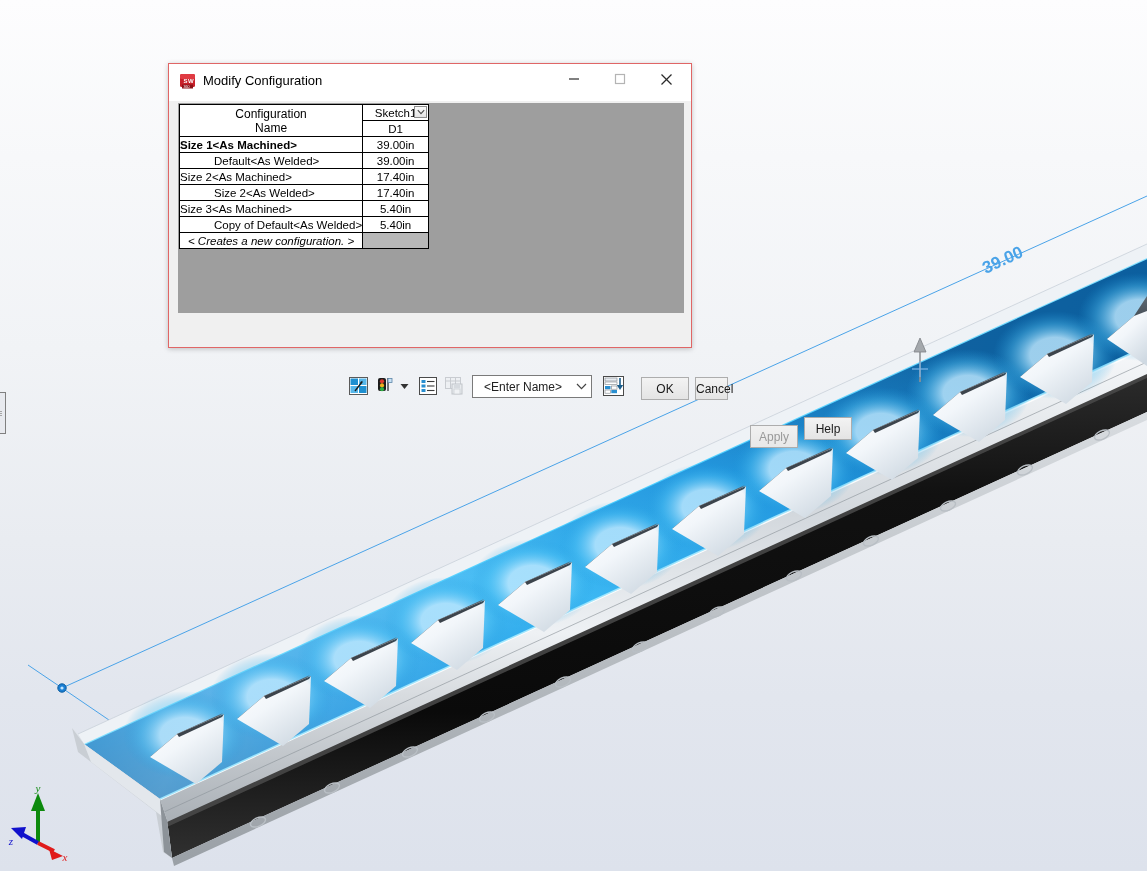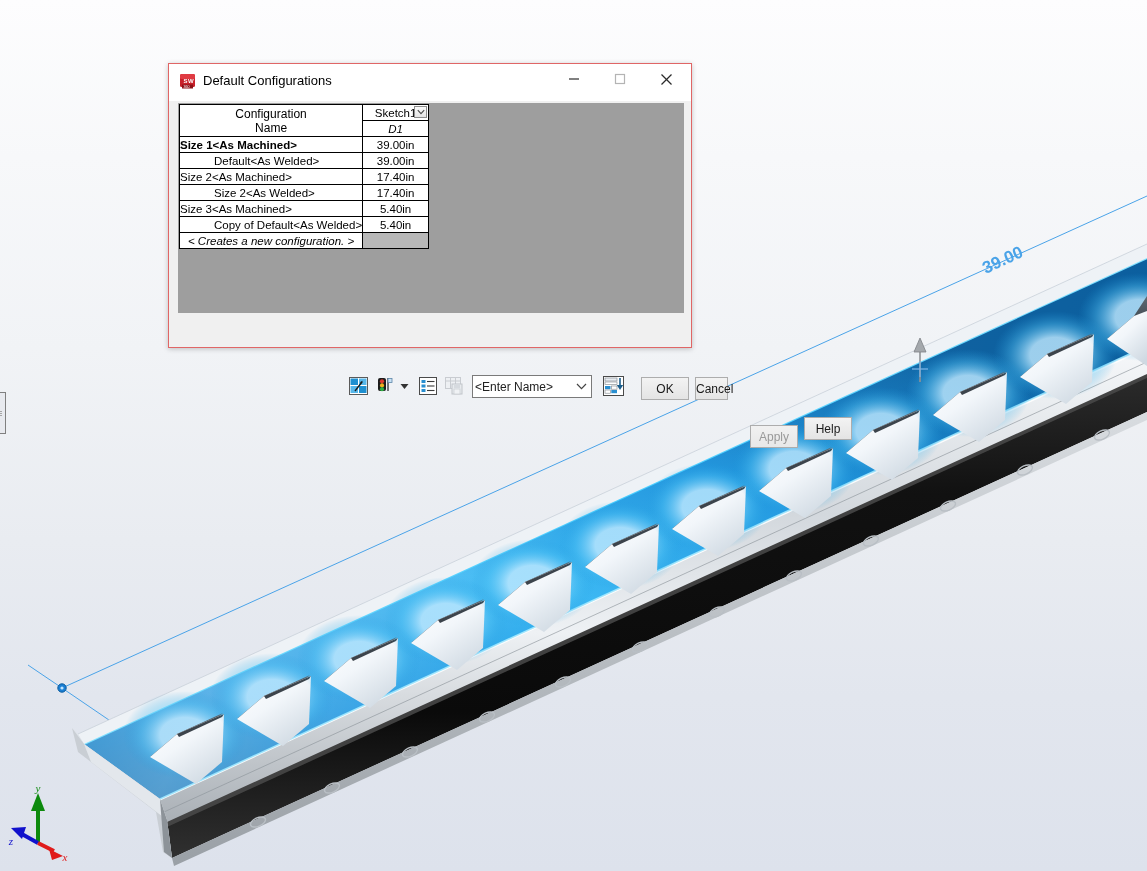--- a/index.html
+++ b/index.html
@@ -138,21 +138,20 @@
     box-sizing: border-box;
     display: flex; align-items: center; justify-content: center;
   }
   .hdr-combo svg { display: block; }
   th.hdr-d1 {
     height: 16px;
     text-align: center;
     font-weight: bold;
     font-size: 11.5px;
     background: #fff;
-    font-style: italic;
   }
   td.cfg-name {
     padding-left: 3px;
     font-size: 11.5px;
     white-space: nowrap;
     overflow: hidden;
   }
   td.cfg-name.child { padding-left: 34px; }
   td.cfg-name.active { font-weight: bold; }
   td.cfg-val {
@@ -186,21 +185,21 @@
     position: absolute;
     left: 303px; top: 311px;
     width: 120px; height: 23px;
     background: #fff;
     border: 1px solid #7a7a7a;
     box-sizing: border-box;
     display: flex; align-items: center;
   }
   #name-combo .txt {
     flex: 1;
-    padding-left: 2px;
+    padding-left: 11px;
     font-size: 12px;
     color: #222;
   }
   #name-combo .chev {
     width: 20px;
     display: flex; align-items: center; justify-content: center;
   }
 
   #ico-5 { left: 434px; top: 312px; }
 
@@ -450,21 +449,21 @@
   <div id="titlebar">
     <svg id="app-icon" viewBox="0 0 18 18">
       <rect x="1" y="1" width="15" height="13" rx="1.5" fill="#c8202a"></rect>
       <rect x="1" y="1" width="15" height="5" rx="1.5" fill="#e03b43"></rect>
       <text x="4.6" y="9.5" font-family="Liberation Sans, sans-serif" font-size="6" font-weight="bold" fill="#ffffff">S</text>
       <text x="9.0" y="9.5" font-family="Liberation Sans, sans-serif" font-size="6" font-weight="bold" fill="#ffffff">W</text>
       <rect x="3" y="11.5" width="11" height="4" fill="#8d1017"></rect>
       <text x="4.4" y="14.8" font-family="Liberation Sans, sans-serif" font-size="3.6" fill="#ffffff">360</text>
     </svg>
 
-    <div id="dlg-title">Default Configurations</div>
+    <div id="dlg-title">Modify Configuration</div>
 
     <button class="wbtn" id="btn-min">
       <svg width="12" height="12" viewBox="0 0 12 12">
         <line x1="1" y1="6" x2="11" y2="6" stroke="#2b2b2b" stroke-width="1.2"></line>
       </svg>
     </button>
     <button class="wbtn" id="btn-max">
       <svg width="12" height="12" viewBox="0 0 12 12">
         <rect x="1.5" y="1.5" width="9" height="9" fill="none" stroke="#b4b4b4" stroke-width="1.2"></rect>
       </svg>

